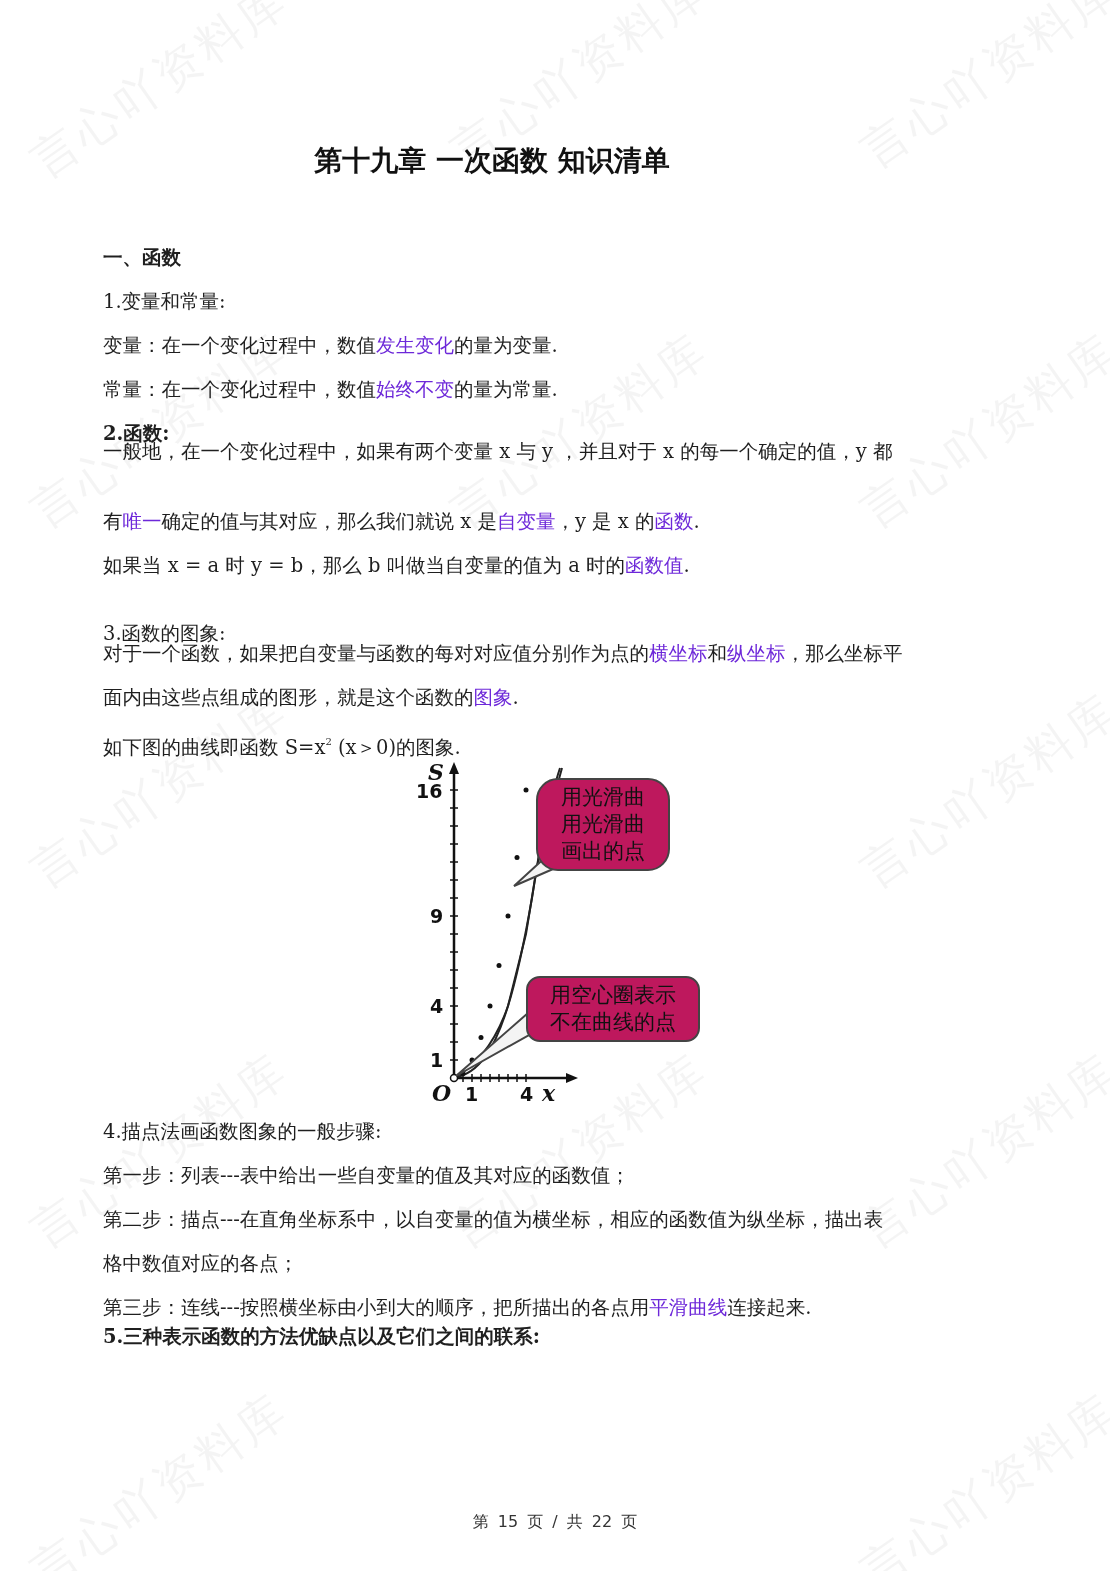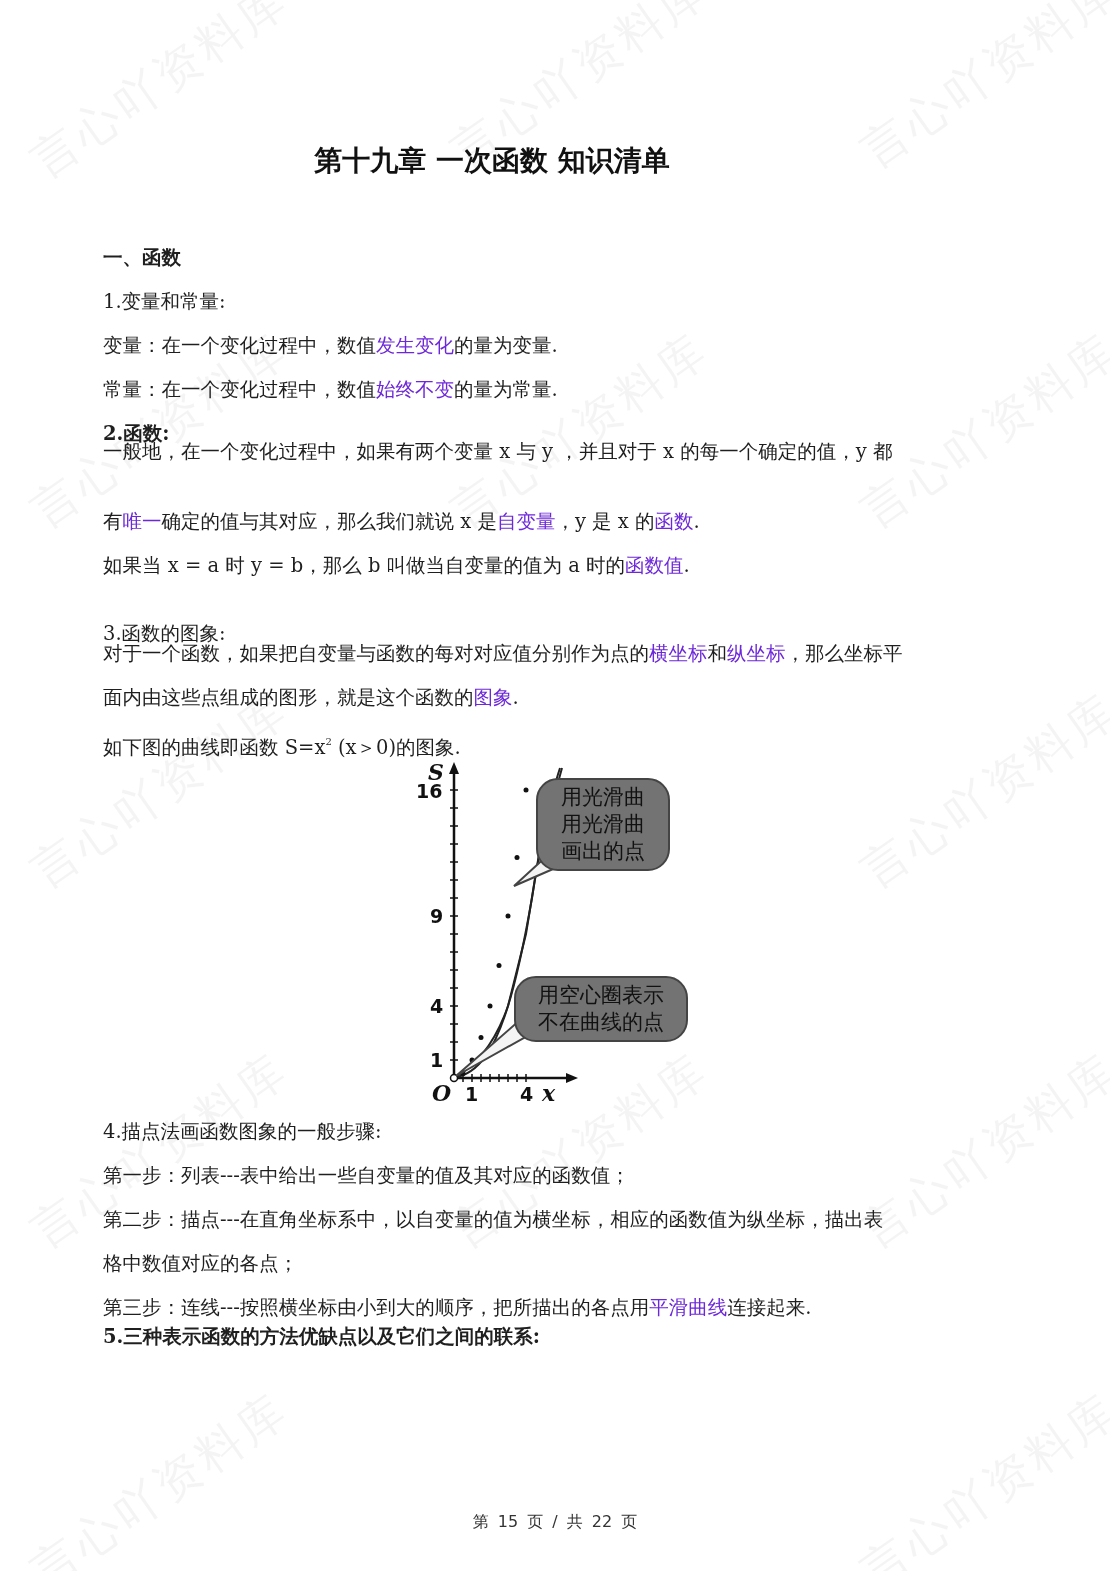--- a/index.html
+++ b/index.html
@@ -8,21 +8,21 @@
   .watermark { position: absolute; font-family: "DejaVu Sans", sans-serif; font-size: 46px;
                color: rgba(0,0,0,0.045); transform: rotate(-35deg); white-space: nowrap;
                pointer-events: none; letter-spacing: 4px; }
   .title { position: absolute; top: 142px; left: 0; width: 984px; text-align: center;
            font-family: "DejaVu Sans", sans-serif; font-size: 28px; font-weight: bold; color: #111; }
   .line { position: absolute; left: 103px; font-size: 19.5px; line-height: 26px; white-space: nowrap; color: #1f1f1f; }
   .hl { color: #6d28d9; }
   .sec { font-weight: bold; }
   sup { font-size: 10px; vertical-align: 9px; }
   .figure { position: absolute; left: 410px; top: 758px; width: 290px; height: 350px; }
-  .bubble { position: absolute; border: 2px solid #444; border-radius: 22px; background: #737373;
+  .bubble { position: absolute; border: 2px solid #444; border-radius: 22px; background: #be185d;
             font-family: "DejaVu Sans", sans-serif; font-size: 21px; line-height: 27px;
             color: #111; text-align: center; padding: 4px 10px; }
   .footer { position: absolute; top: 1512px; left: 0; width: 1110px; text-align: center;
             font-family: "DejaVu Sans", sans-serif; font-size: 16px; color: #333; word-spacing: 4px; }
 </style>
 </head>
 <body>
 
 <div class="watermark" style="left:10px;top:50px;">言心吖资料库</div>
 <div class="watermark" style="left:430px;top:40px;">言心吖资料库</div>
@@ -134,21 +134,21 @@
     <text x="132" y="343" font-family="DejaVu Serif, serif" font-style="italic" font-weight="bold" font-size="22" fill="#111">x</text>
 
     <polygon points="140,95 104,128 150,108" fill="#f4f4f4" stroke="#444" stroke-width="2"></polygon>
     <polygon points="118,255 46,318 135,268" fill="#f4f4f4" stroke="#444" stroke-width="2"></polygon>
   </svg>
   <div class="bubble" style="left:126px;top:20px;width:110px;">
     <div>用光滑曲</div>
     <div>用光滑曲</div>
     <div>画出的点</div>
   </div>
-  <div class="bubble" style="left:104px;top:218px;width:150px;">
+  <div class="bubble" style="left:116px;top:218px;width:150px;border-radius:14px;">
     <div>用空心圈表示</div>
     <div>不在曲线的点</div>
   </div>
 </div>
 
 <div class="line" style="top:1119px;">4.描点法画函数图象的一般步骤:</div>
 <div class="line" style="top:1163px;">第一步：列表---表中给出一些自变量的值及其对应的函数值；</div>
 <div class="line" style="top:1207px;">第二步：描点---在直角坐标系中，以自变量的值为横坐标，相应的函数值为纵坐标，描出表</div>
 <div class="line" style="top:1251px;">格中数值对应的各点；</div>
 <div class="line" style="top:1295px;">

